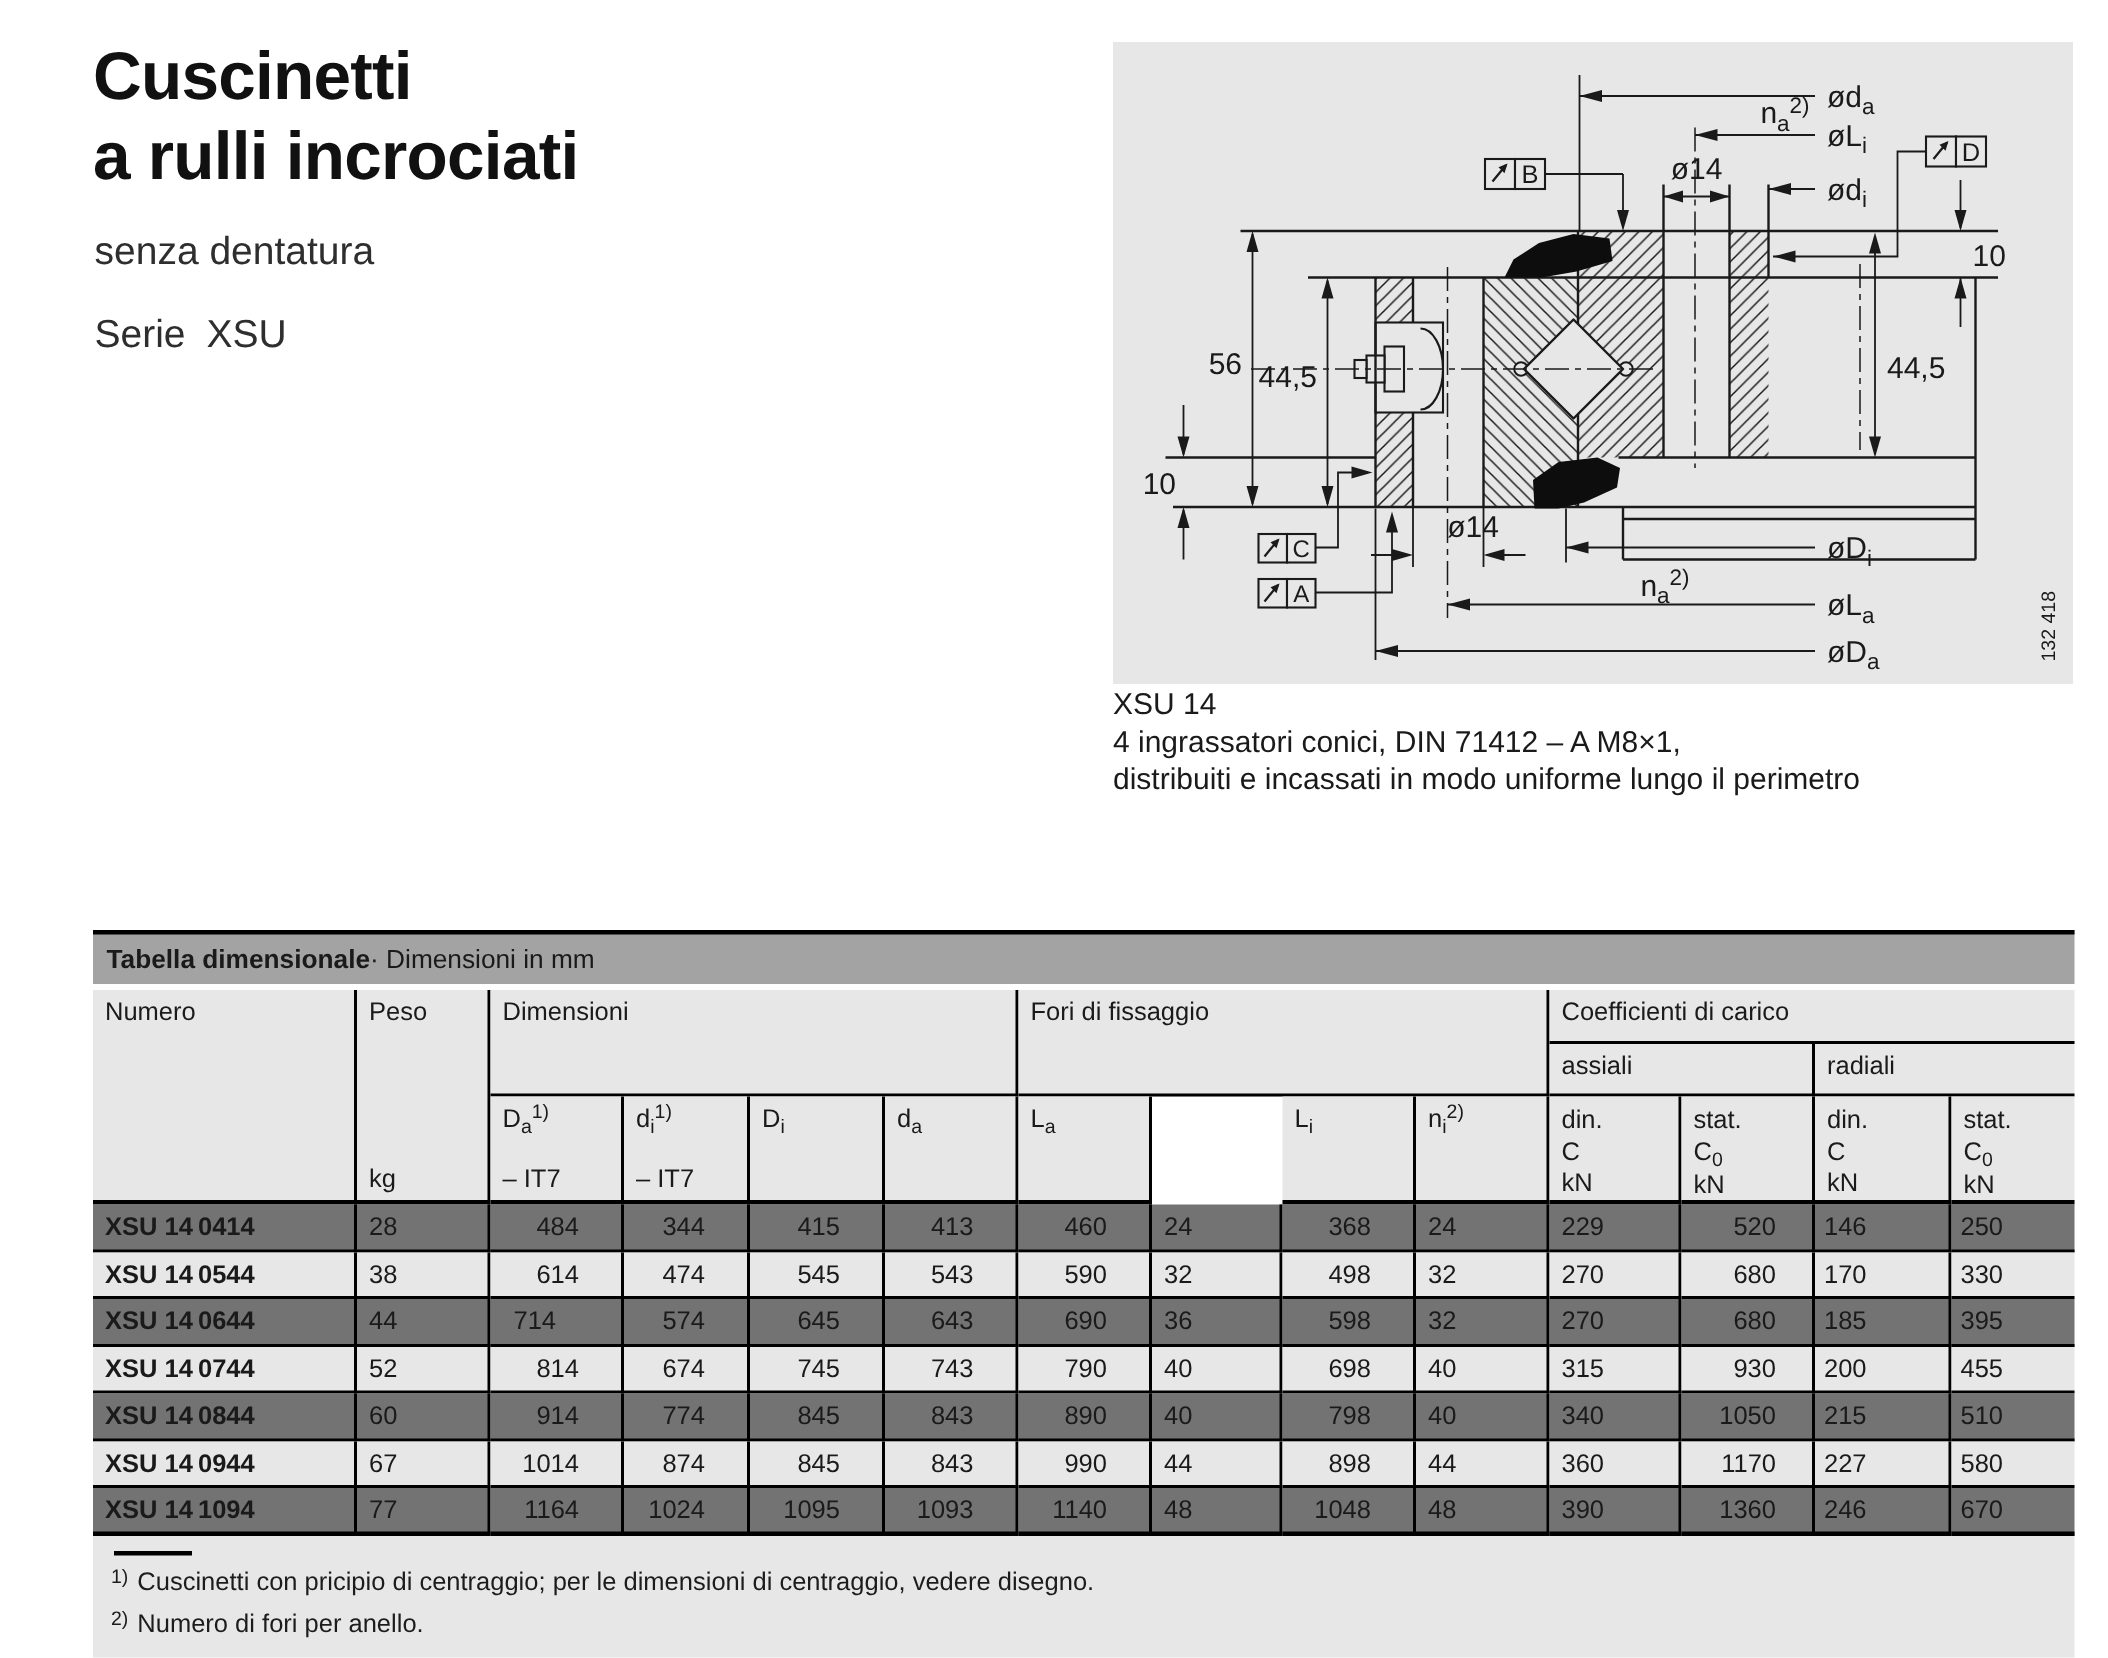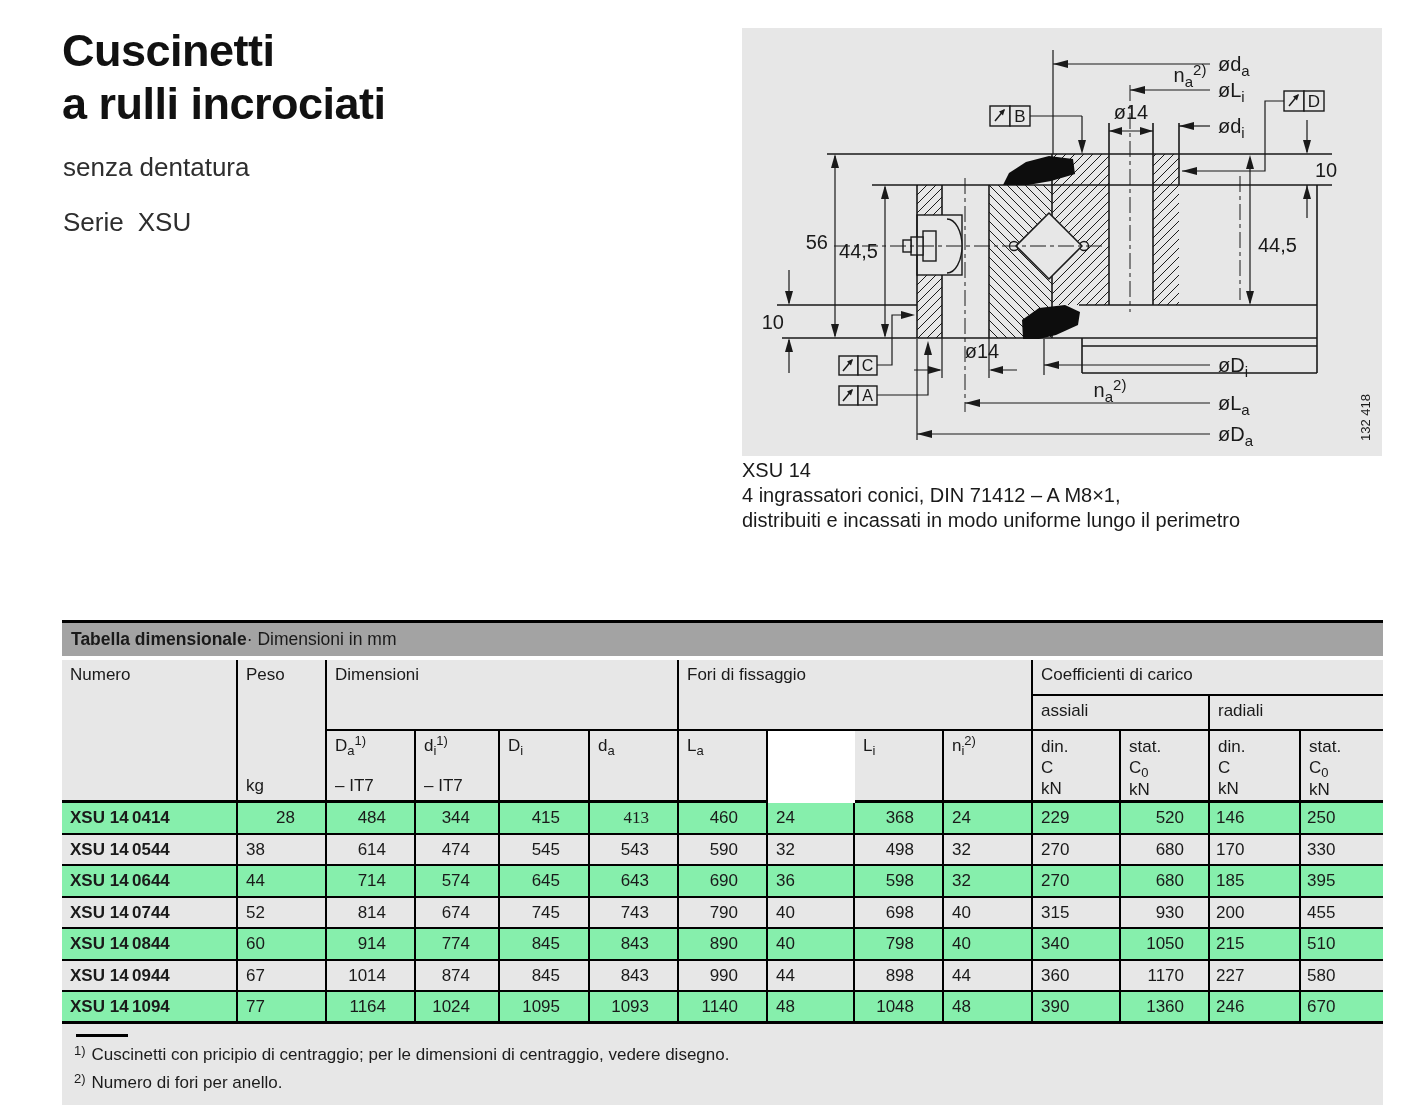--- a/index.html
+++ b/index.html
@@ -24,21 +24,21 @@
        grid-template-rows:36px 35px 72px repeat(7,31.5px);}
   .hc{background:#e7e7e7;font-size:17px;padding:5px 6px 4px 8px;box-sizing:border-box;line-height:20px;}
   .br{border-right:2px solid #000;}
   .bb2{border-bottom:2px solid #000;}
   .bb3{border-bottom:3px solid #000;}
   .sym{display:flex;flex-direction:column;justify-content:space-between;}
   .stack div{line-height:21px;}
   .sb{font-size:13px;position:relative;top:4px;}
   .sp{font-size:13px;position:relative;top:-6px;}
   .dc{font-size:17px;line-height:29px;box-sizing:border-box;white-space:nowrap;overflow:hidden;}
-  .plain{background:#86efac;} .stripe{background:#e7e7e7;}
+  .plain{background:#737373;} .stripe{background:#e7e7e7;}
   .sg{font-weight:bold;text-align:left;padding-left:8px;}
   .al{text-align:left;padding-left:8px;}
   .al2{text-align:left;padding-left:6px;}
   .ar{text-align:right;padding-right:28px;}
   .ar2{text-align:right;padding-right:24px;}
   
   .fnblock{background:#e7e7e7;height:82px;box-sizing:border-box;padding:6px 12px 0 12px;}
   .fnrule{width:52px;height:3px;background:#000;margin:4px 0 4px 2px;}
   .fn{font-size:17px;line-height:27px;color:#1c1c1c;}
   .fnm{font-size:13px;position:relative;top:-5px;margin-right:6px;}
@@ -267,25 +267,25 @@
         <div>C</div>
         <div>kN</div>
     </div>
     <div class="hc bb3 stack" style="grid-column:14;grid-row:3">
       <div>stat.</div>
       <div><span>C</span><span class="sb">0</span></div>
       <div>kN</div>
     </div>
 
   <div class="dc sg br bb2 plain" style="grid-area: 4 / 1;">XSU 14 0414</div>
-      <div class="dc al br bb2 plain" style="grid-area: 4 / 2; text-align: center;">28</div>
+      <div class="dc al br bb2 plain" style="grid-area: 4 / 2;">28</div>
       <div class="dc ar br bb2 plain" style="grid-area: 4 / 3;">484</div>
       <div class="dc ar br bb2 plain" style="grid-area: 4 / 4;">344</div>
       <div class="dc ar br bb2 plain" style="grid-area: 4 / 5;">415</div>
-      <div class="dc ar br bb2 plain" style="grid-area: 4 / 6; font-family: Liberation Serif, serif;">413</div>
+      <div class="dc ar br bb2 plain" style="grid-area: 4 / 6;">413</div>
       <div class="dc ar br bb2 plain" style="grid-area: 4 / 7;">460</div>
       <div class="dc al br bb2 plain" style="grid-area: 4 / 8;">24</div>
       <div class="dc ar br bb2 plain" style="grid-area: 4 / 9;">368</div>
       <div class="dc al br bb2 plain" style="grid-area: 4 / 10;">24</div>
       <div class="dc al br bb2 plain" style="grid-area: 4 / 11;">229</div>
       <div class="dc ar2 br bb2 plain" style="grid-area: 4 / 12;">520</div>
       <div class="dc al2 br bb2 plain" style="grid-area: 4 / 13;">146</div>
       <div class="dc al2 bb2 plain" style="grid-area: 4 / 14;">250</div>
       <div class="dc sg br bb2 stripe" style="grid-area: 5 / 1;">XSU 14 0544</div>
       <div class="dc al br bb2 stripe" style="grid-area: 5 / 2;">38</div>
@@ -296,21 +296,21 @@
       <div class="dc ar br bb2 stripe" style="grid-area: 5 / 7;">590</div>
       <div class="dc al br bb2 stripe" style="grid-area: 5 / 8;">32</div>
       <div class="dc ar br bb2 stripe" style="grid-area: 5 / 9;">498</div>
       <div class="dc al br bb2 stripe" style="grid-area: 5 / 10;">32</div>
       <div class="dc al br bb2 stripe" style="grid-area: 5 / 11;">270</div>
       <div class="dc ar2 br bb2 stripe" style="grid-area: 5 / 12;">680</div>
       <div class="dc al2 br bb2 stripe" style="grid-area: 5 / 13;">170</div>
       <div class="dc al2 bb2 stripe" style="grid-area: 5 / 14;">330</div>
       <div class="dc sg br bb2 plain" style="grid-area: 6 / 1;">XSU 14 0644</div>
       <div class="dc al br bb2 plain" style="grid-area: 6 / 2;">44</div>
-      <div class="dc ar br bb2 plain" style="grid-area: 6 / 3;">714</div>
+      <div class="dc ar br bb2 plain" style="grid-area: 6 / 3; text-align: center;">714</div>
       <div class="dc ar br bb2 plain" style="grid-area: 6 / 4;">574</div>
       <div class="dc ar br bb2 plain" style="grid-area: 6 / 5;">645</div>
       <div class="dc ar br bb2 plain" style="grid-area: 6 / 6;">643</div>
       <div class="dc ar br bb2 plain" style="grid-area: 6 / 7;">690</div>
       <div class="dc al br bb2 plain" style="grid-area: 6 / 8;">36</div>
       <div class="dc ar br bb2 plain" style="grid-area: 6 / 9;">598</div>
       <div class="dc al br bb2 plain" style="grid-area: 6 / 10;">32</div>
       <div class="dc al br bb2 plain" style="grid-area: 6 / 11;">270</div>
       <div class="dc ar2 br bb2 plain" style="grid-area: 6 / 12;">680</div>
       <div class="dc al2 br bb2 plain" style="grid-area: 6 / 13;">185</div>

